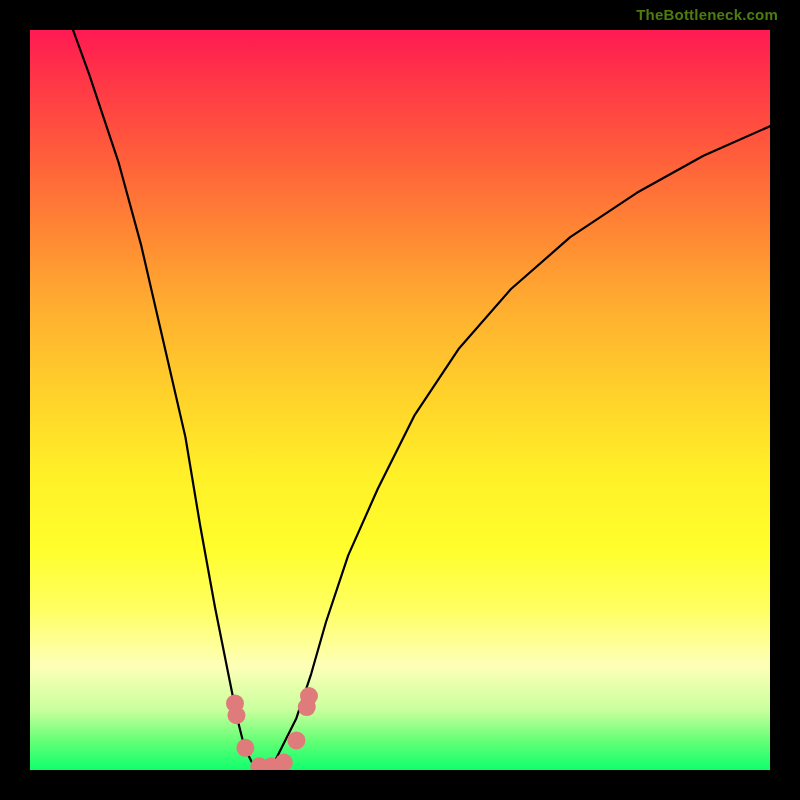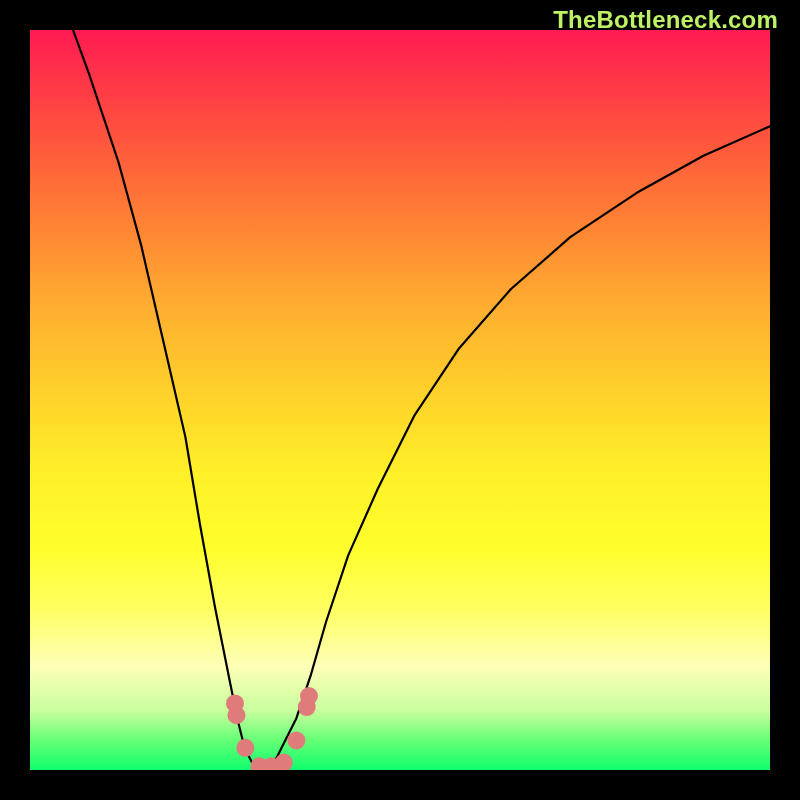--- a/index.html
+++ b/index.html
@@ -39,23 +39,23 @@
       #66ff76 96%,
       #0fff6d 100%
     );
     overflow: hidden;
   }
   .watermark {
     position: absolute;
     top: 6px;
     right: 22px;
     font-family: Arial, Helvetica, sans-serif;
-    font-size: 24px;
+    font-size: 15px;
     font-weight: 600;
-    color: #bef264;
+    color: #4d7c0f;
     letter-spacing: 0.2px;
   }
   svg.curve {
     position: absolute;
     left: 0;
     top: 0;
     width: 740px;
     height: 740px;
   }
 </style>

